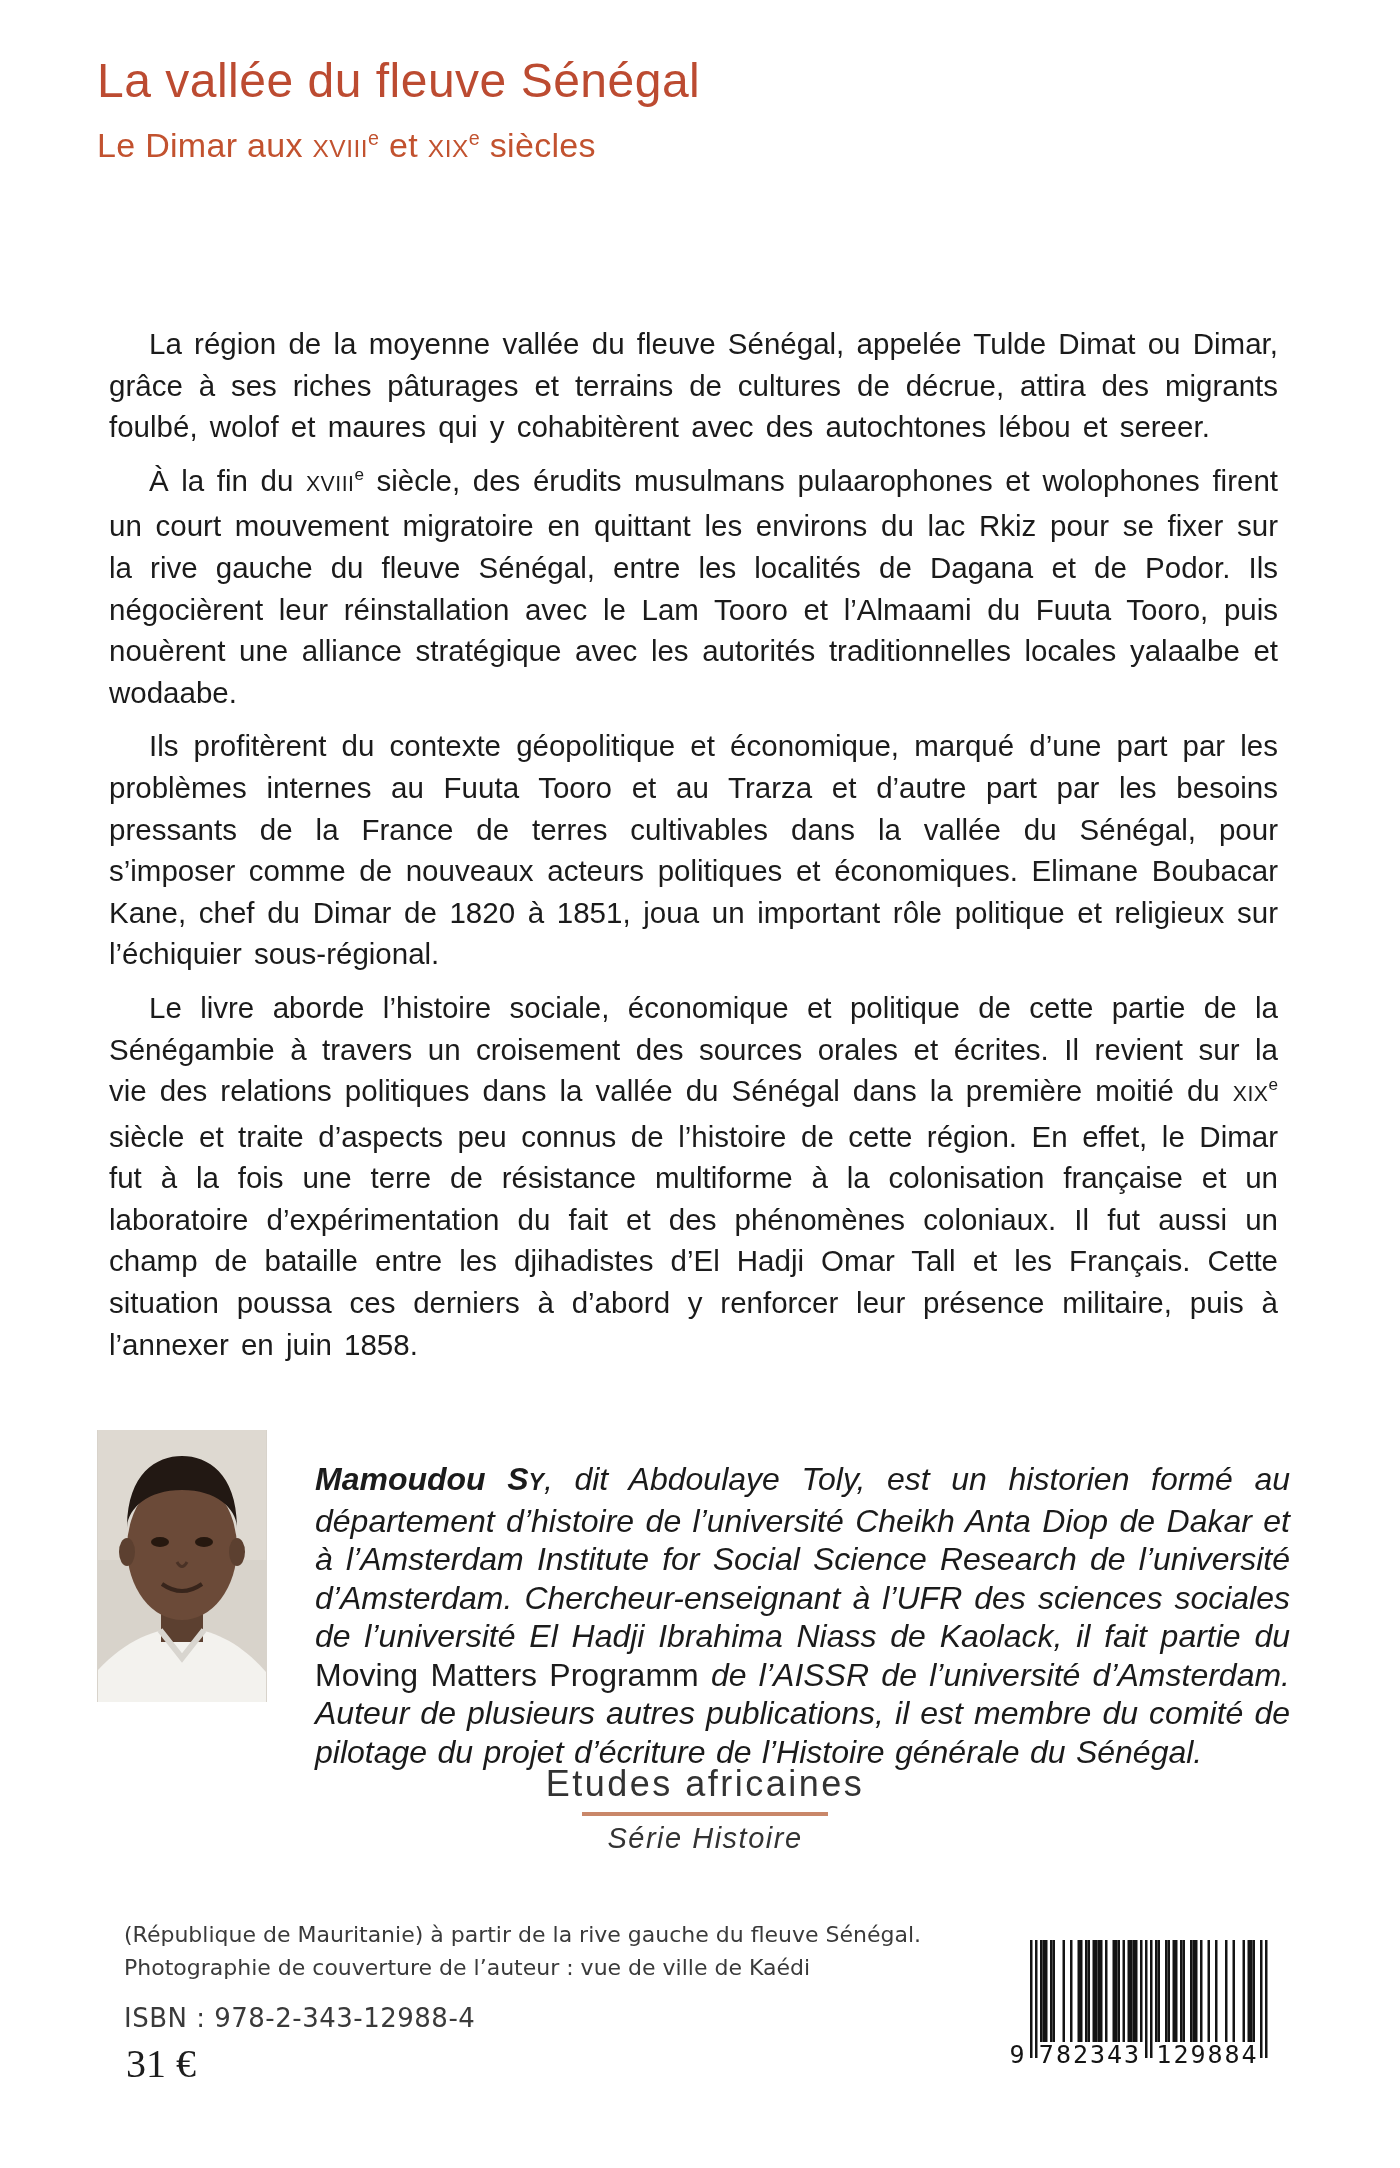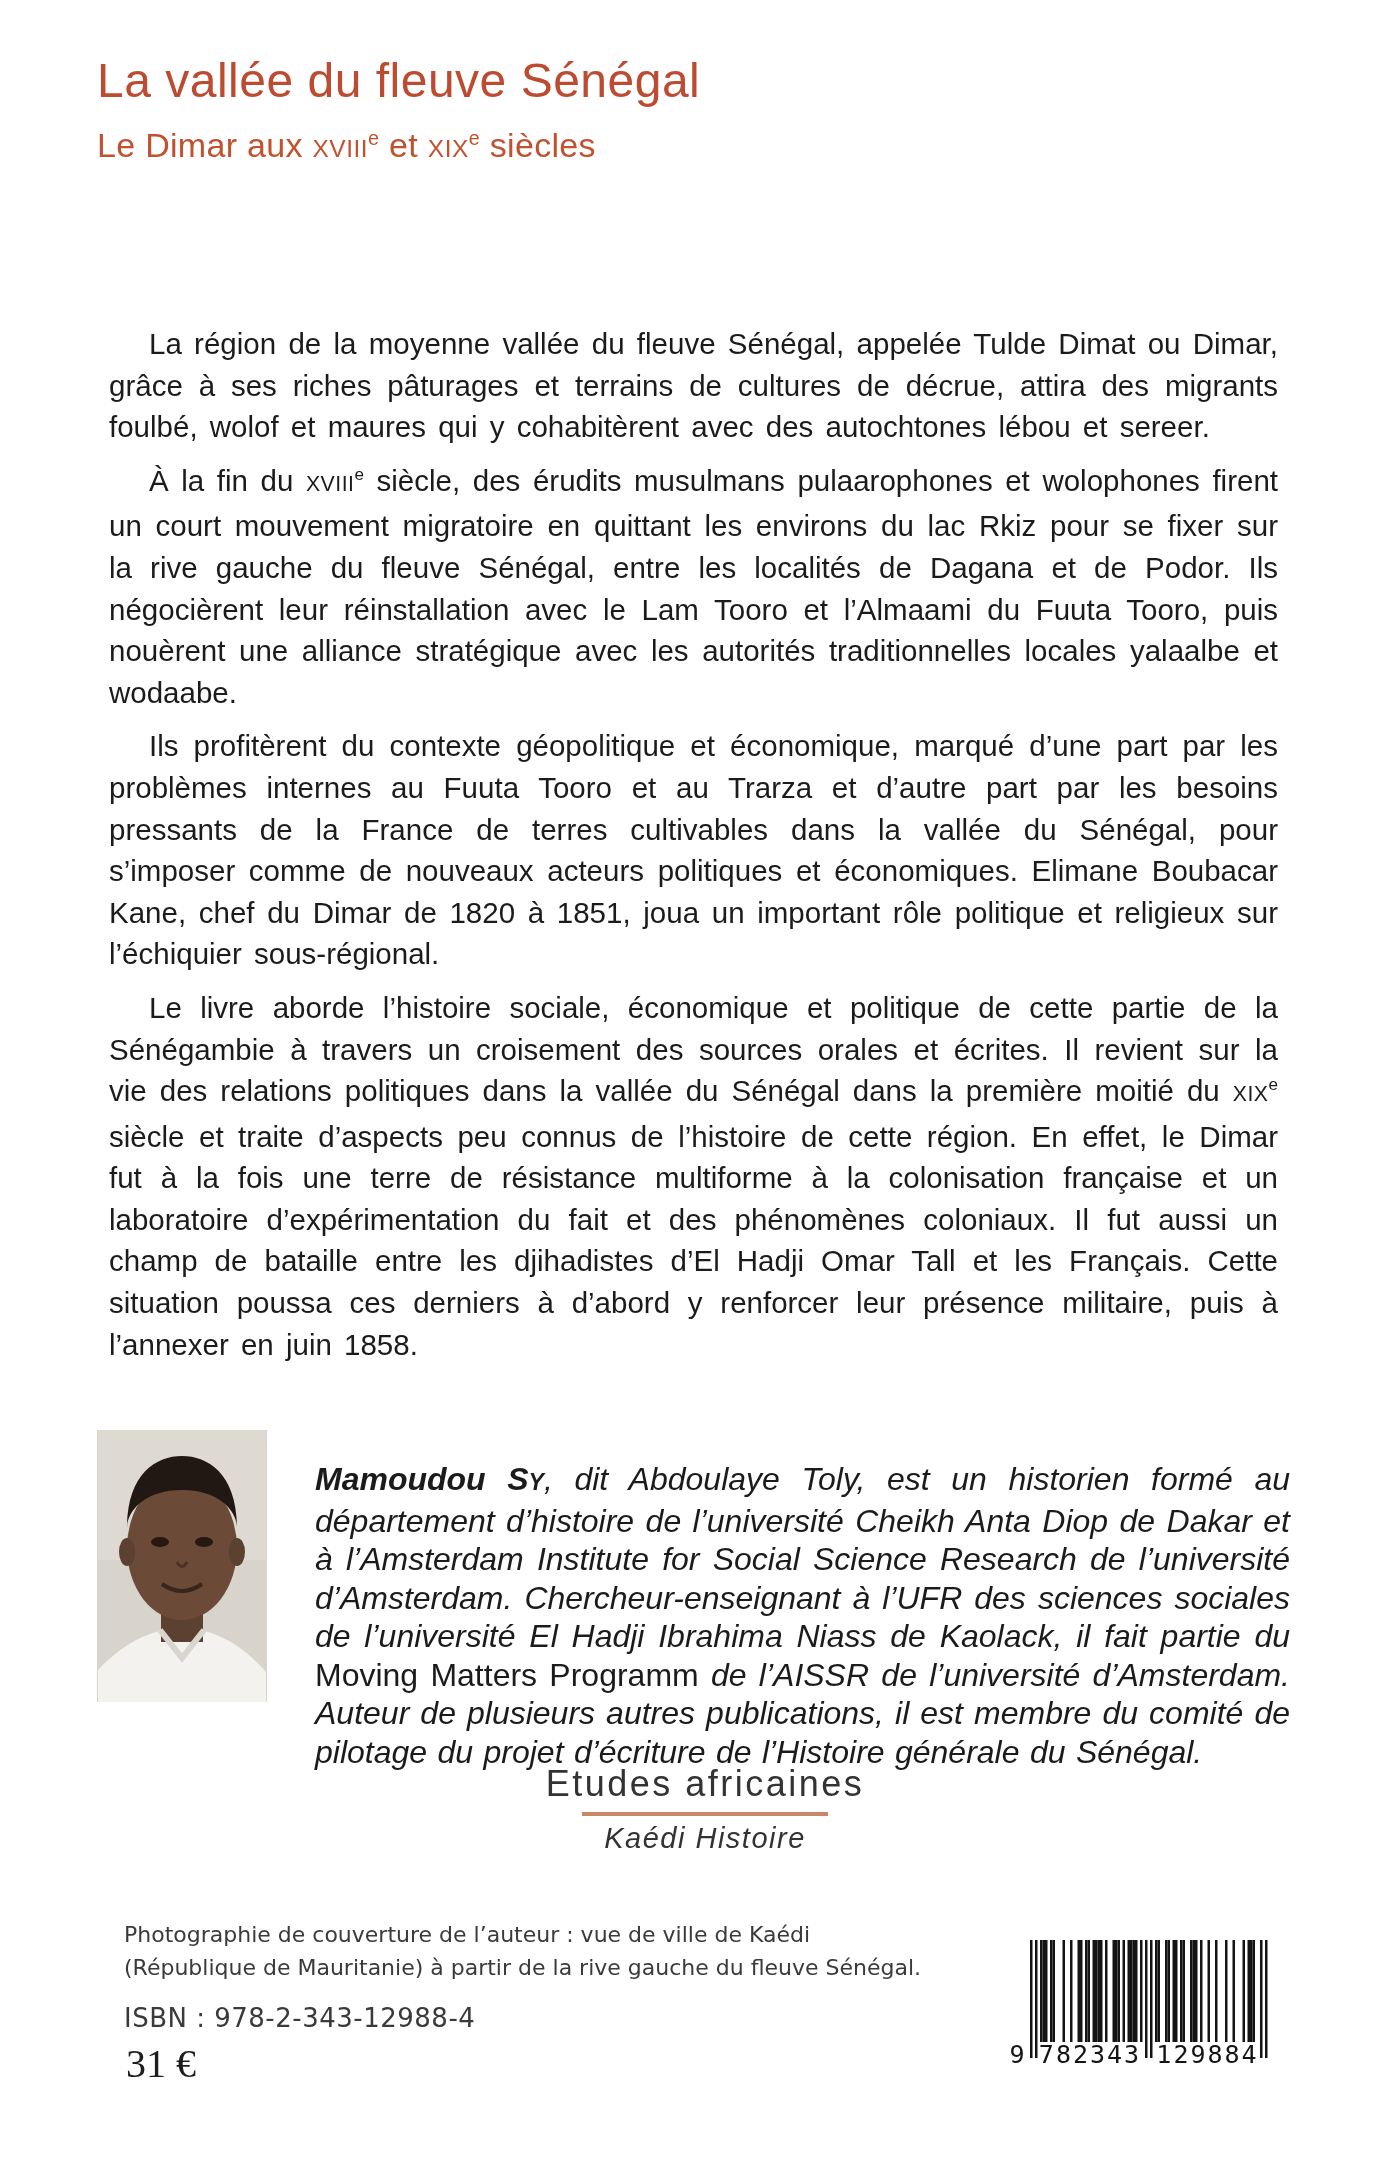--- a/index.html
+++ b/index.html
@@ -134,26 +134,26 @@
         <path d="M64 154 q20 14 40 0" stroke="#38251c" fill="none" stroke-width="4"></path>
         <path d="M62 200 L84 228 L106 200" fill="none" stroke="#d8d5cf" stroke-width="6"></path>
       </svg>
     </div>
     <div class="author-bio"><span class="seg-b">Mamoudou S</span><span class="seg-bsc">y</span><span class="seg-n">, dit Abdoulaye Toly, est un historien formé au département d’histoire de l’université Cheikh Anta Diop de Dakar et à l’Amsterdam Institute for Social Science Research de l’université d’Amsterdam. Chercheur-enseignant à l’UFR des sciences sociales de l’université El Hadji Ibrahima Niass de Kaolack, il fait partie du </span><span class="seg-r">Moving Matters Programm</span><span class="seg-n"> de l’AISSR de l’université d’Amsterdam. Auteur de plusieurs autres publications, il est membre du comité de pilotage du projet d’écriture de l’Histoire générale du Sénégal.</span></div>
   </div>
 
   <div class="collection">
     <div class="collection-name">Etudes africaines</div>
     <div class="collection-rule"></div>
-    <div class="collection-series">Kaédi Histoire</div>
+    <div class="collection-series">Série Histoire</div>
   </div>
 
   <div class="credit">
+    <div>(République de Mauritanie) à partir de la rive gauche  du fleuve Sénégal.</div>
     <div>Photographie de couverture de l’auteur : vue de ville de Kaédi</div>
-    <div>(République de Mauritanie) à partir de la rive gauche  du fleuve Sénégal.</div>
   </div>
 
   <div class="isbn">ISBN : 978-2-343-12988-4</div>
   <div class="price">31 €</div>
 
   <div class="barcode">
     <svg id="barcode-svg" width="264" height="126" viewBox="0 0 264 126">
         <rect x="20.00" y="0" width="2.5" height="118" fill="#141414"></rect>
         <rect x="25.00" y="0" width="2.5" height="118" fill="#141414"></rect>
         <rect x="30.00" y="0" width="2.5" height="102" fill="#141414"></rect>

